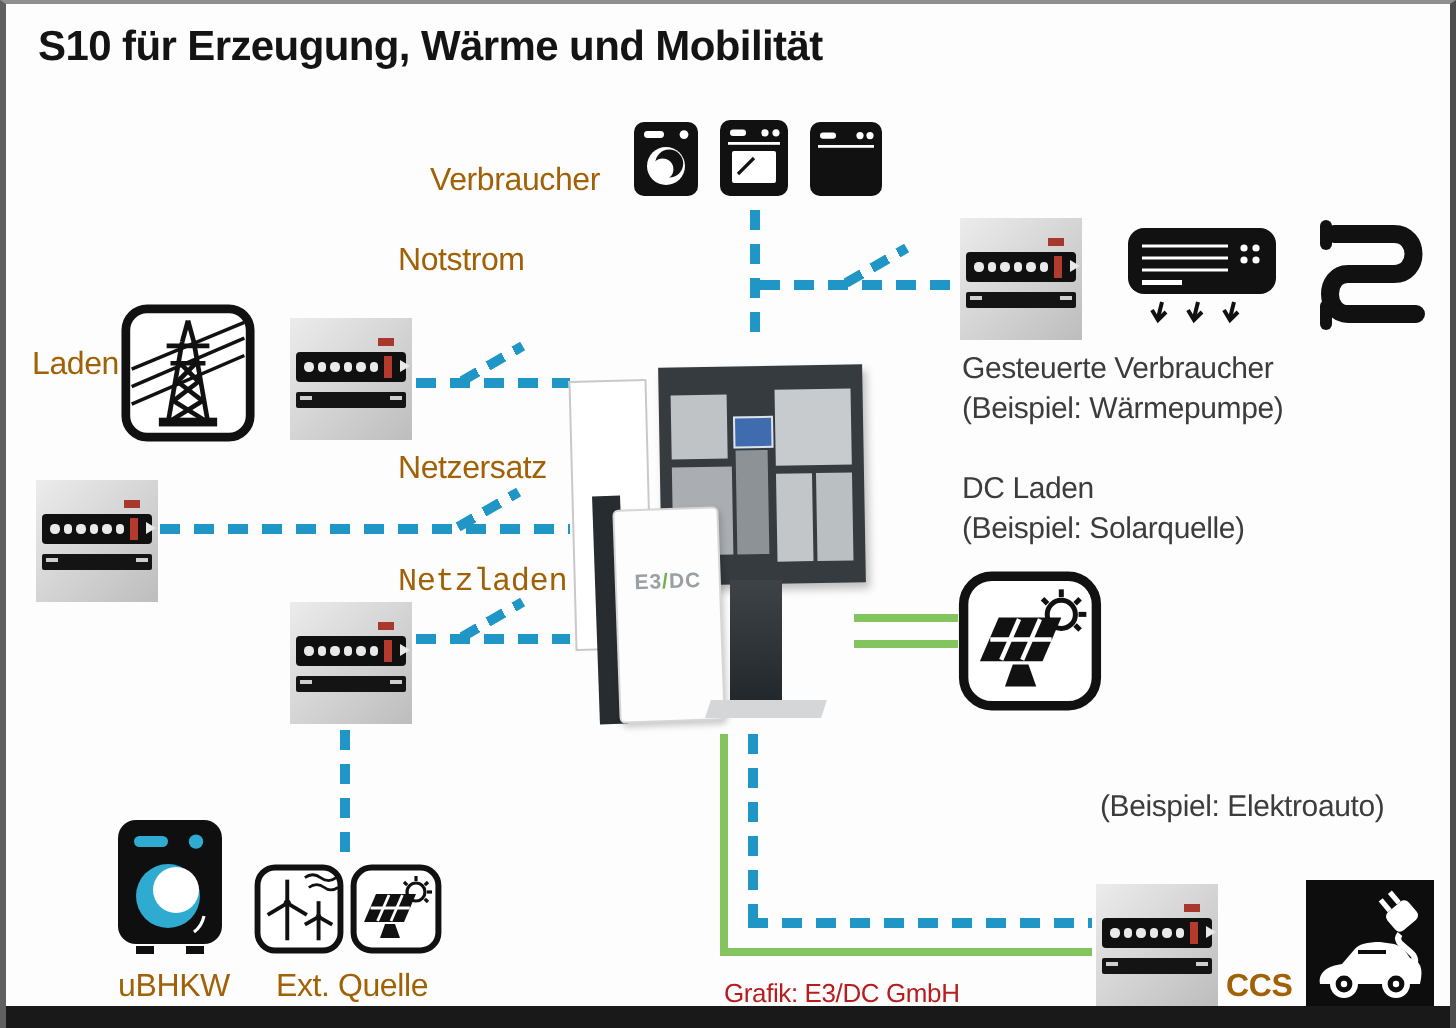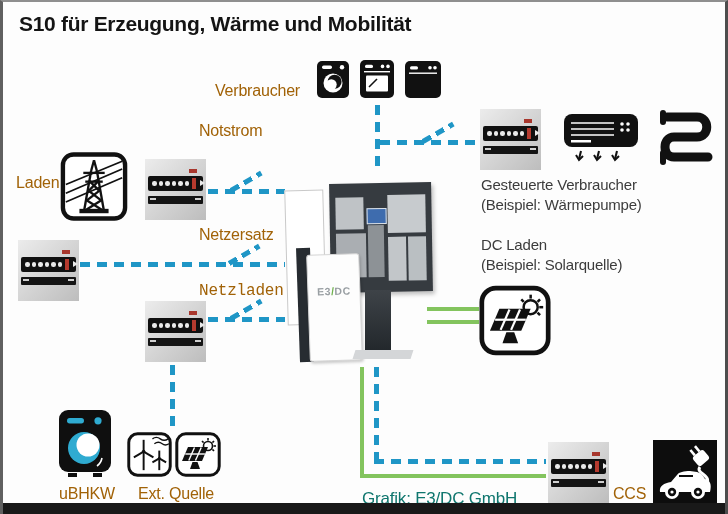--- a/index.html
+++ b/index.html
@@ -6,21 +6,21 @@
   .canvas{
     position:relative;width:728px;height:514px;box-sizing:border-box;
     background:#fdfdfd;overflow:hidden;
     border-top:2px solid #8f8f8f;border-left:3px solid #606060;border-right:3px solid #4d4d4d;
     font-family:"Liberation Sans",sans-serif;color:#3a3a3a;
   }
   .abs{position:absolute;}
   .title{font-size:21px;font-weight:bold;color:#141414;letter-spacing:-0.3px;white-space:nowrap;}
   .lbl{font-size:16px;color:#a16207;letter-spacing:-0.2px;white-space:nowrap;}
   .lbl2{font-size:15px;color:#3c3c3c;letter-spacing:-0.2px;line-height:20px;white-space:nowrap;}
-  .credit{font-size:17px;color:#0f766e;letter-spacing:-0.2px;}
+  .credit{font-size:13px;color:#b91c1c;letter-spacing:-0.2px;}
   
   .hline{position:absolute;height:5px;background:repeating-linear-gradient(90deg,var(--teal) 0 10px,transparent 10px 17px);}
   .vline{position:absolute;width:5px;background:repeating-linear-gradient(180deg,var(--teal) 0 10px,transparent 10px 17px);}
   .switch{position:absolute;width:35px;height:5px;background:repeating-linear-gradient(90deg,var(--teal) 0 9px,transparent 9px 15px);transform:rotate(-30deg);transform-origin:left center;}
   .gline{position:absolute;background:var(--green);}
   
   .strip{position:absolute;width:61px;height:61px;background:linear-gradient(135deg,#ececec,#bdbdbd);}
   .s-bar1{position:absolute;left:5%;right:5%;top:28%;height:24%;background:#101010;border-radius:2px;display:flex;align-items:center;gap:2px;padding:0 4px;box-sizing:border-box;}
   .s-dot{width:4.5px;height:4.5px;background:#e9e9e9;border-radius:50%;flex:none;}
   .s-red{width:4px;height:11px;background:#b53a2e;flex:none;margin-left:1px;}
@@ -263,36 +263,37 @@
       <g stroke="#fff" stroke-width="1.4">
           <line x1="19.5" y1="15.5" x2="13.8" y2="28.5"></line>
           <line x1="26.2" y1="15.5" x2="20.5" y2="28.5"></line>
           <line x1="10.3" y1="22" x2="29.9" y2="22"></line>
         </g>
       <polygon points="17.5,30 22.5,30 25,37 15,37" fill="#111"></polygon>
     </svg>
   </div>
 
   <div class="abs lbl2" style="left:547px;top:392px;">
+    <div>(Beispiel: Elektroauto)</div>
   </div>
   <div class="strip" style="left:545px;top:440px;">
     <div class="s-redlbl"></div>
     <div class="s-bar1">
         <span class="s-dot"></span>
         <span class="s-dot"></span>
         <span class="s-dot"></span>
         <span class="s-dot"></span>
         <span class="s-dot"></span>
         <span class="s-dot"></span>
         <span class="s-red"></span>
         <span class="s-tri"></span>
       </div>
     <div class="s-bar2"></div>
   </div>
-  <div class="abs lbl" style="left:610px;top:483px;">CCS</div>
+  <div class="abs lbl" style="left:610px;top:483px;font-weight:bold;">CCS</div>
   <div class="abs" style="left:650px;top:438px;">
     <svg width="66" height="64" viewBox="0 0 66 64">
       <rect width="64" height="64" fill="#0d0d0d"></rect>
       <g transform="rotate(-40 48 18)">
         <rect x="41" y="12" width="14" height="12" rx="3" fill="#fff"></rect>
         <line x1="45" y1="12" x2="45" y2="5" stroke="#fff" stroke-width="2.6"></line>
         <line x1="51" y1="12" x2="51" y2="5" stroke="#fff" stroke-width="2.6"></line>
       </g>
       <path d="M47 27 C42 33 58 35 54 43 C52 49 46 51 41 49" stroke="#fff" stroke-width="3" fill="none"></path>
       <path d="M7 52 C6 46 11 43 18 42 L24 35 C26 32 31 31 37 31 L44 32 C48 33 50 36 52 39 C57 40 59 44 57 52 Z" fill="#fff"></path>

